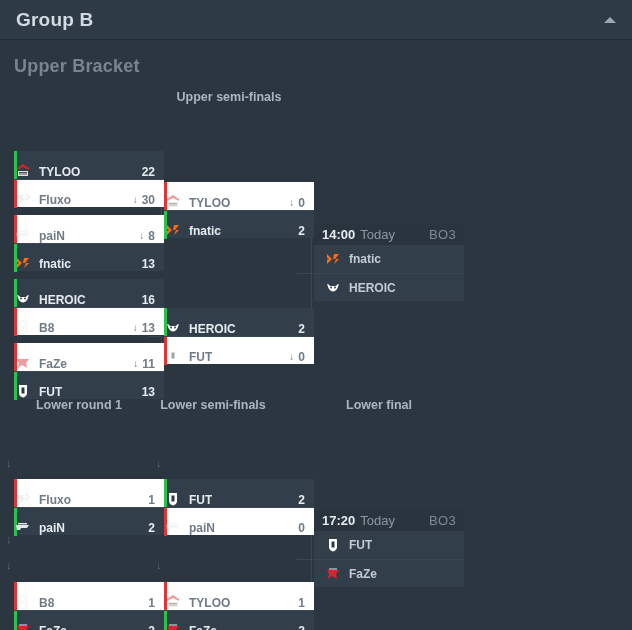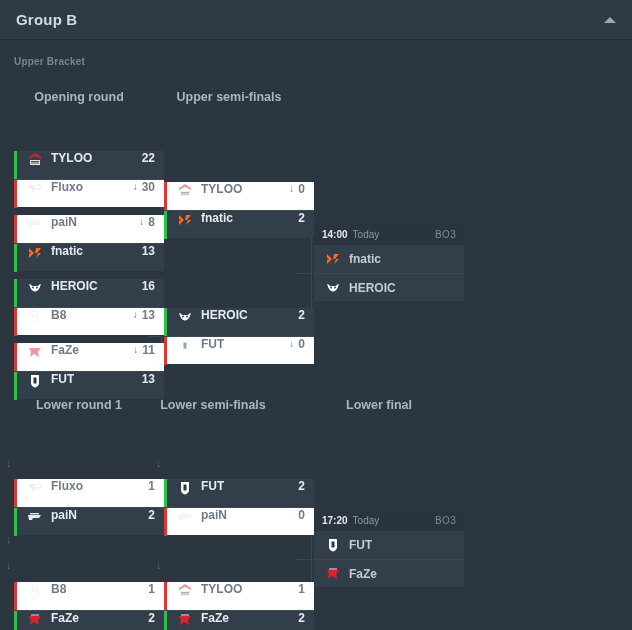--- a/index.html
+++ b/index.html
@@ -13,55 +13,55 @@
   
   .titlebar {
     height: 40px; width: 632px;
     background: #2e3a46;
     border-bottom: 1px solid #222c35;
     display: flex; align-items: center;
     padding: 0 16px;
     position: relative;
   }
   .titlebar-title {
-    font-size: 15px; font-weight: bold;
+    font-size: 19px; font-weight: bold;
     color: #d3dae1; letter-spacing: .2px;
   }
   .chevron-up {
     position: absolute; right: 16px; top: 50%;
     transform: translateY(-50%);
     width: 0; height: 0;
     border-left: 6px solid transparent;
     border-right: 6px solid transparent;
     border-bottom: 6px solid #9aa7b4;
   }
 
   
   .board { position: relative; width: 632px; height: 590px; background:#2b3640; }
 
   .section-label {
     position: absolute;
-    font-size: 10px; font-weight: bold;
+    font-size: 18px; font-weight: bold;
     color: #78858f; letter-spacing: .2px;
   }
   .col-header {
     position: absolute;
     font-size: 12.5px; font-weight: bold;
     color: #aab5bf; text-align: center;
     width: 150px;
   }
 
   
   .match { position: absolute; width: 150px; }
   .row {
     position: relative;
     height: 28px;
-    display: flex; align-items: flex-start;
+    display: flex; align-items: flex-end;
     background: #323e4a;
-    padding-left: 12px; padding-right: 9px;
+    padding-right: 9px;
   }
   .row.loser { background: #ffffff; }
   .row + .row { border-top: 1px solid #3b4753; }
   .bar {
     position: absolute; left: 0; top: 0;
     width: 3px; height: 28px;
   }
   .bar.win  { background: #2cc14b; }
   .bar.lose { background: #e33434; }
 
@@ -92,21 +92,21 @@
     color: #6f7b86;
   }
 
   
   .card { position: absolute; width: 150px; }
   .card-head {
     height: 21px;
     background: #2a343e;
     display: flex; align-items: center;
     padding: 0 8px;
-    font-size: 10px;
+    font-size: 13px;
     gap: 5px;
   }
   .card-time { font-weight: bold; color: #e6ebf0; }
   .card-day  { color: #8b97a2; }
   .card-bo   { margin-left: auto; color: #7d8993; letter-spacing: .3px; }
   .card-row {
     height: 28px;
     background: #323e4a;
     display: flex; align-items: center;
     padding-left: 10px; padding-right: 9px;
@@ -132,21 +132,20 @@
 <div class="titlebar">
   <div class="titlebar-title">Group B</div>
   <div class="chevron-up"></div>
 </div>
 
 <div class="board">
 
   <div class="section-label" style="left:14px; top:16px;">Upper Bracket</div>
   <div class="section-label" style="left:14px; top:325px;">Lower Bracket</div>
 
-  <div class="col-header" style="left:4px; top:50px;">Opening round</div>
   <div class="col-header" style="left:154px; top:50px;">Upper semi-finals</div>
 
   <div class="col-header" style="left:4px; top:358px;">Lower round 1</div>
   <div class="col-header" style="left:138px; top:358px;">Lower semi-finals</div>
   <div class="col-header" style="left:304px; top:358px;">Lower final</div>
 
   <div class="conn h" style="left:148px; top:139px; width:14px;"></div>
   <div class="conn h" style="left:148px; top:202px; width:14px;"></div>
   <div class="conn v" style="left:161px; top:139px; height:64px;"></div>
   <div class="conn h" style="left:148px; top:296px; width:14px;"></div>

